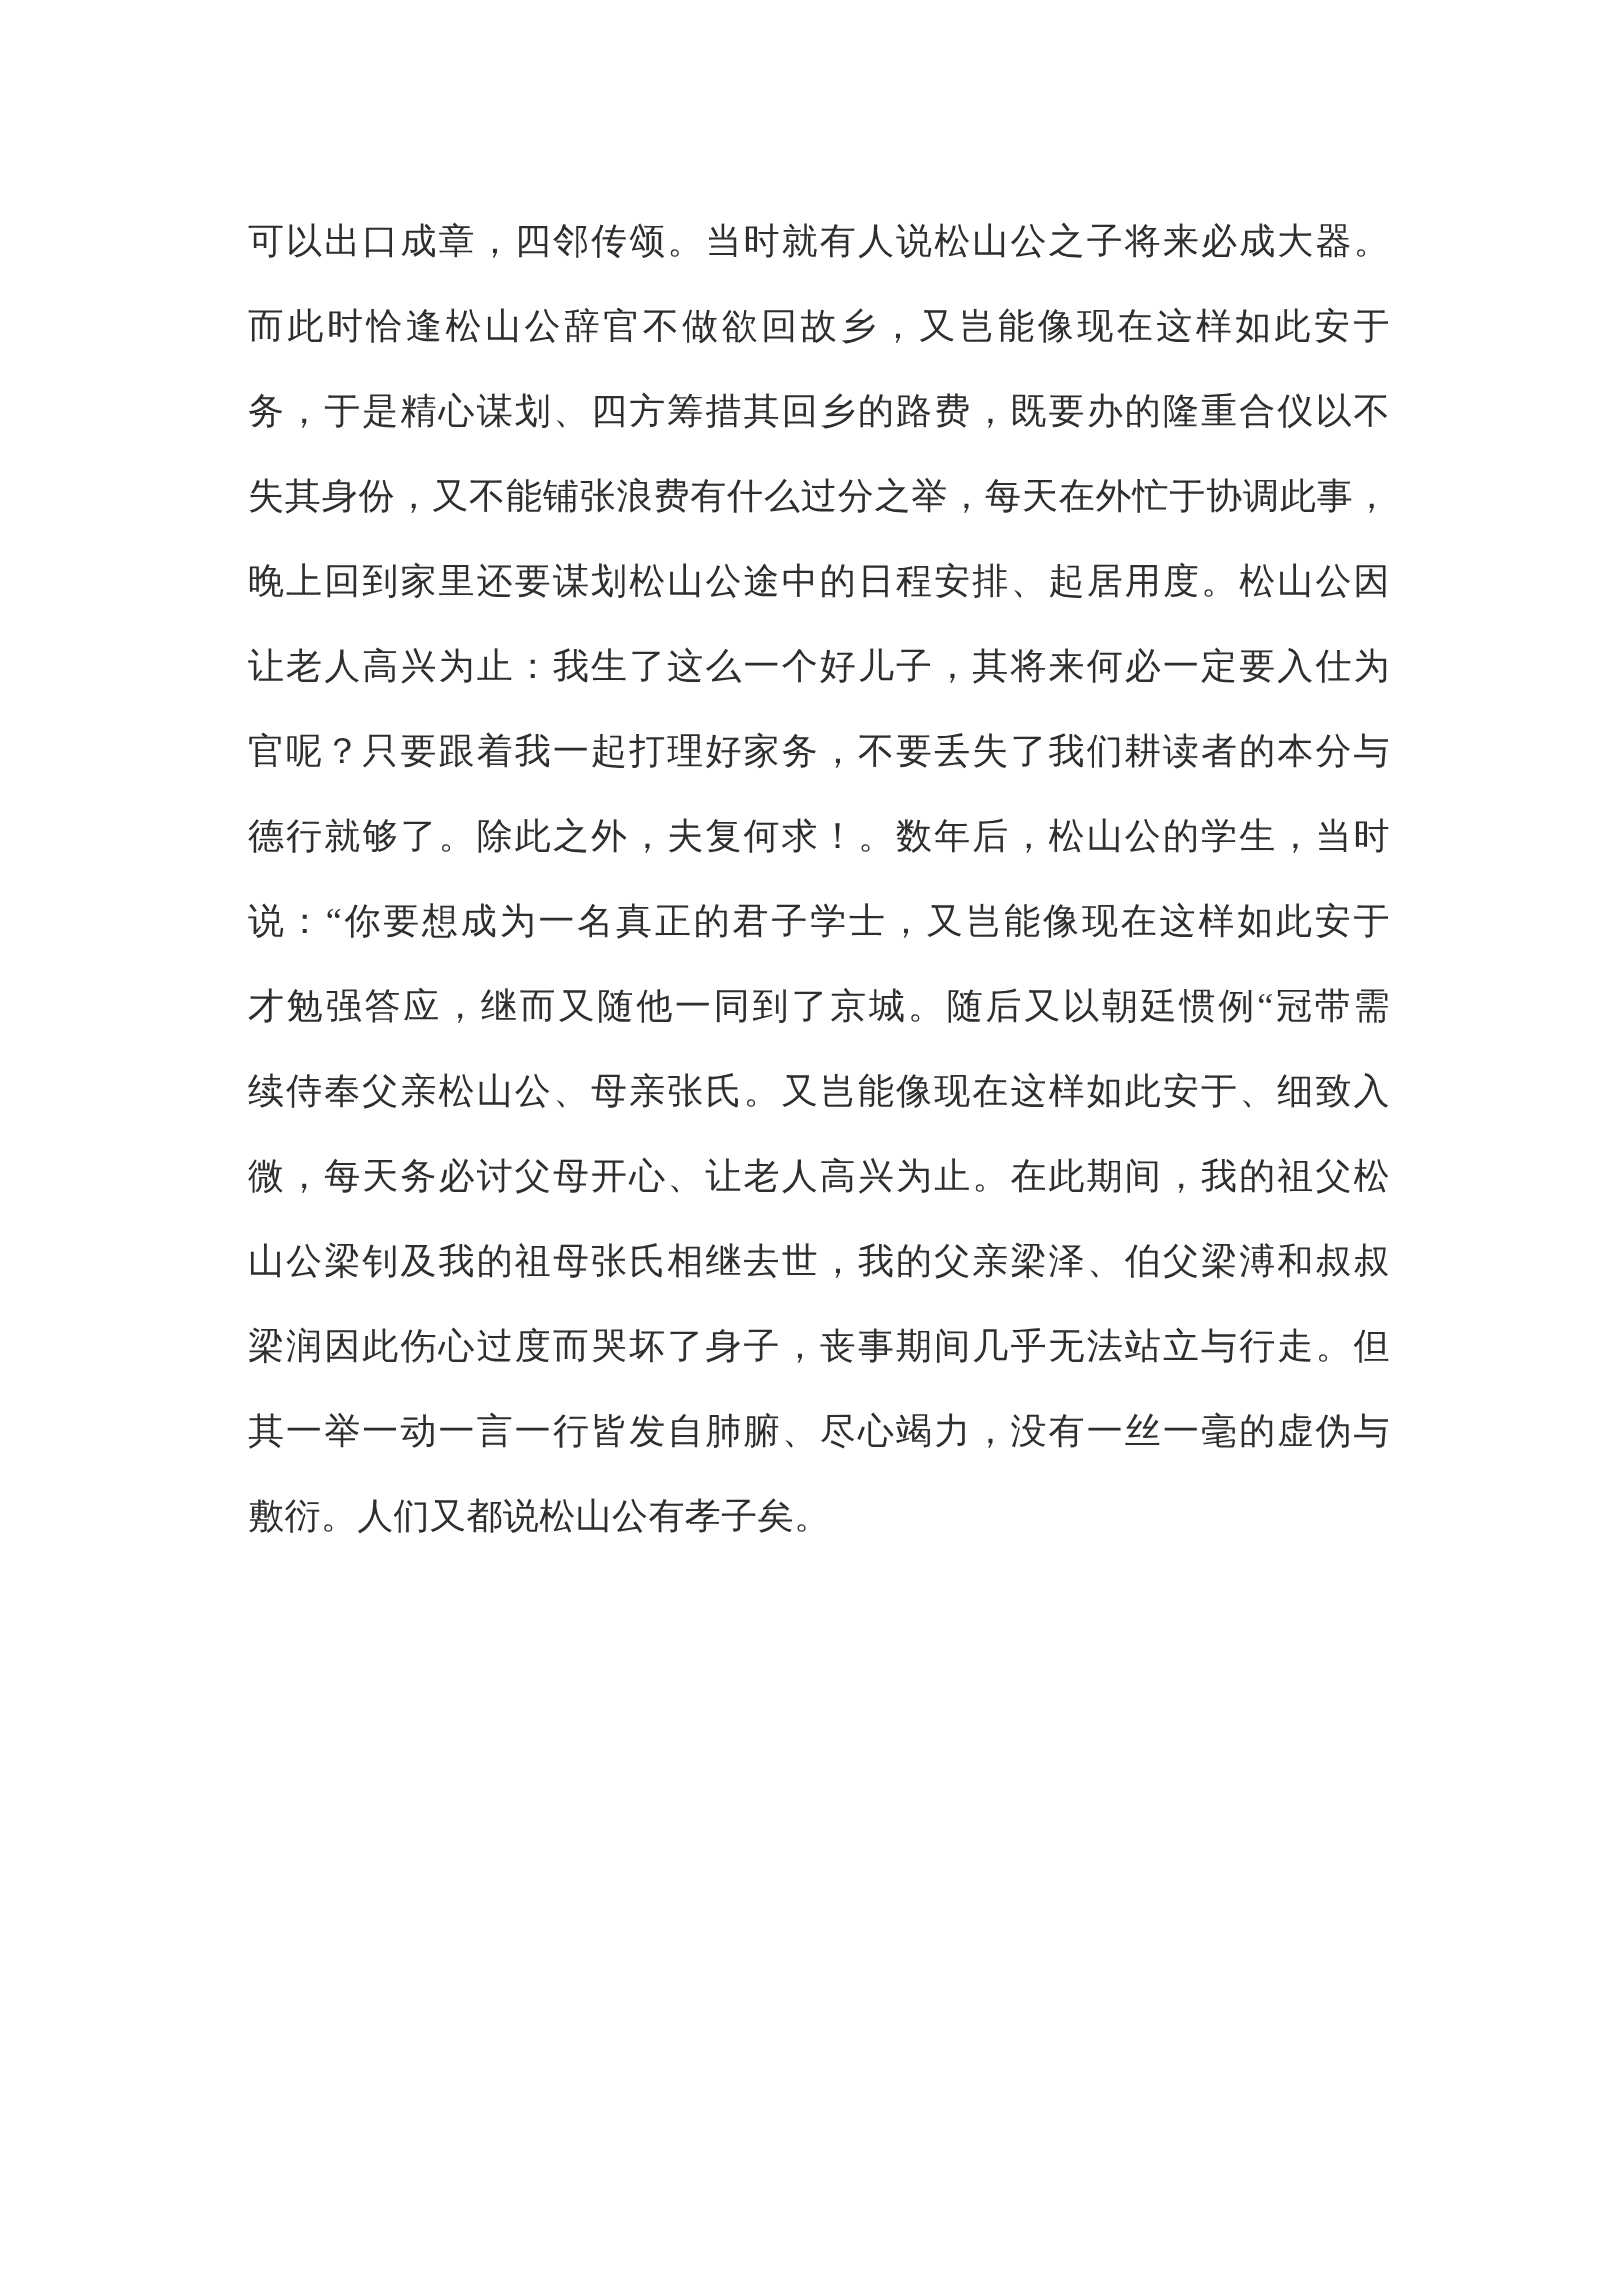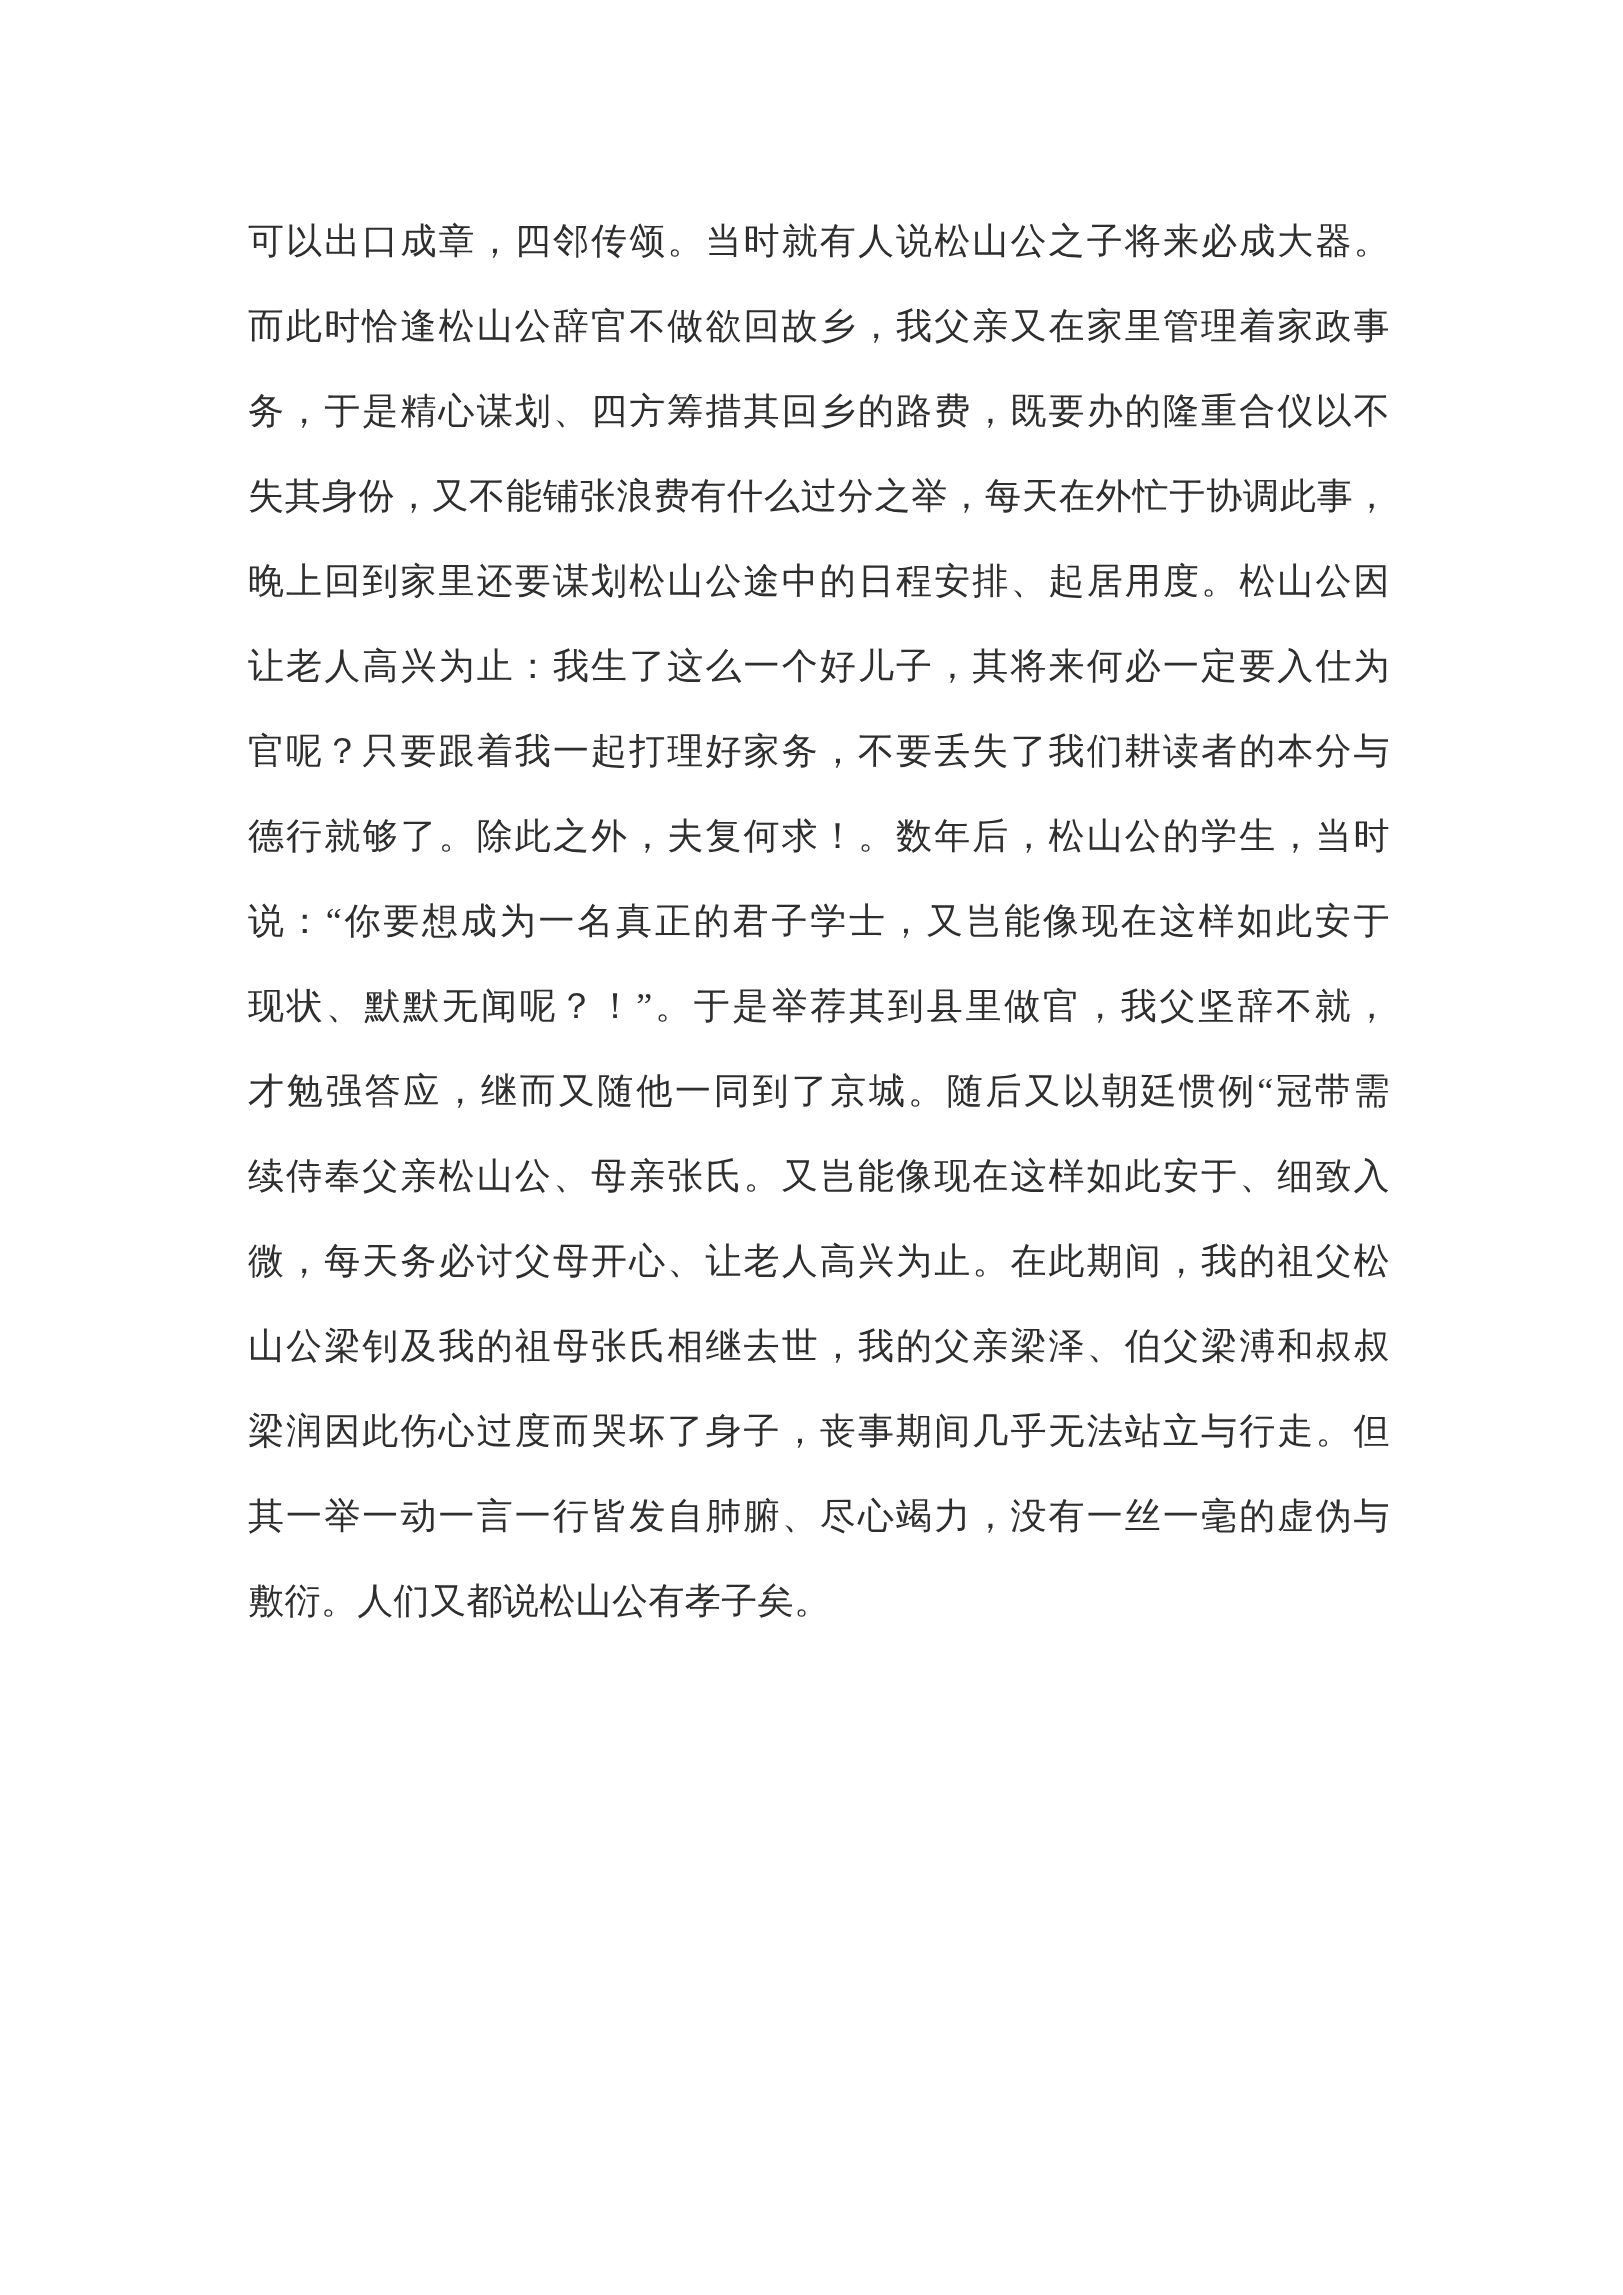--- a/index.html
+++ b/index.html
@@ -35,29 +35,28 @@
   .line--last {
     text-align-last: left;
   }
 </style>
 </head>
 <body>
 
 <div class="page">
   <div class="text-block">
     <div class="line">可以出口成章，四邻传颂。当时就有人说松山公之子将来必成大器。</div>
-    <div class="line">而此时恰逢松山公辞官不做欲回故乡，我父亲又在家里管理着家政事</div>
+    <div class="line">而此时恰逢松山公辞官不做欲回故乡，又岂能像现在这样如此安于</div>
     <div class="line">务，于是精心谋划、四方筹措其回乡的路费，既要办的隆重合仪以不</div>
     <div class="line">失其身份，又不能铺张浪费有什么过分之举，每天在外忙于协调此事，</div>
     <div class="line">晚上回到家里还要谋划松山公途中的日程安排、起居用度。松山公因</div>
     <div class="line">让老人高兴为止：我生了这么一个好儿子，其将来何必一定要入仕为</div>
     <div class="line">官呢？只要跟着我一起打理好家务，不要丢失了我们耕读者的本分与</div>
     <div class="line">德行就够了。除此之外，夫复何求！。数年后，松山公的学生，当时</div>
     <div class="line">说：“你要想成为一名真正的君子学士，又岂能像现在这样如此安于</div>
-    <div class="line">现状、默默无闻呢？！”。于是举荐其到县里做官，我父坚辞不就，</div>
     <div class="line">才勉强答应，继而又随他一同到了京城。随后又以朝廷惯例“冠带需</div>
     <div class="line">续侍奉父亲松山公、母亲张氏。又岂能像现在这样如此安于、细致入</div>
     <div class="line">微，每天务必讨父母开心、让老人高兴为止。在此期间，我的祖父松</div>
     <div class="line">山公梁钊及我的祖母张氏相继去世，我的父亲梁泽、伯父梁溥和叔叔</div>
     <div class="line">梁润因此伤心过度而哭坏了身子，丧事期间几乎无法站立与行走。但</div>
     <div class="line">其一举一动一言一行皆发自肺腑、尽心竭力，没有一丝一毫的虚伪与</div>
     <div class="line line--last">敷衍。人们又都说松山公有孝子矣。</div>
   </div>
 </div>
 

